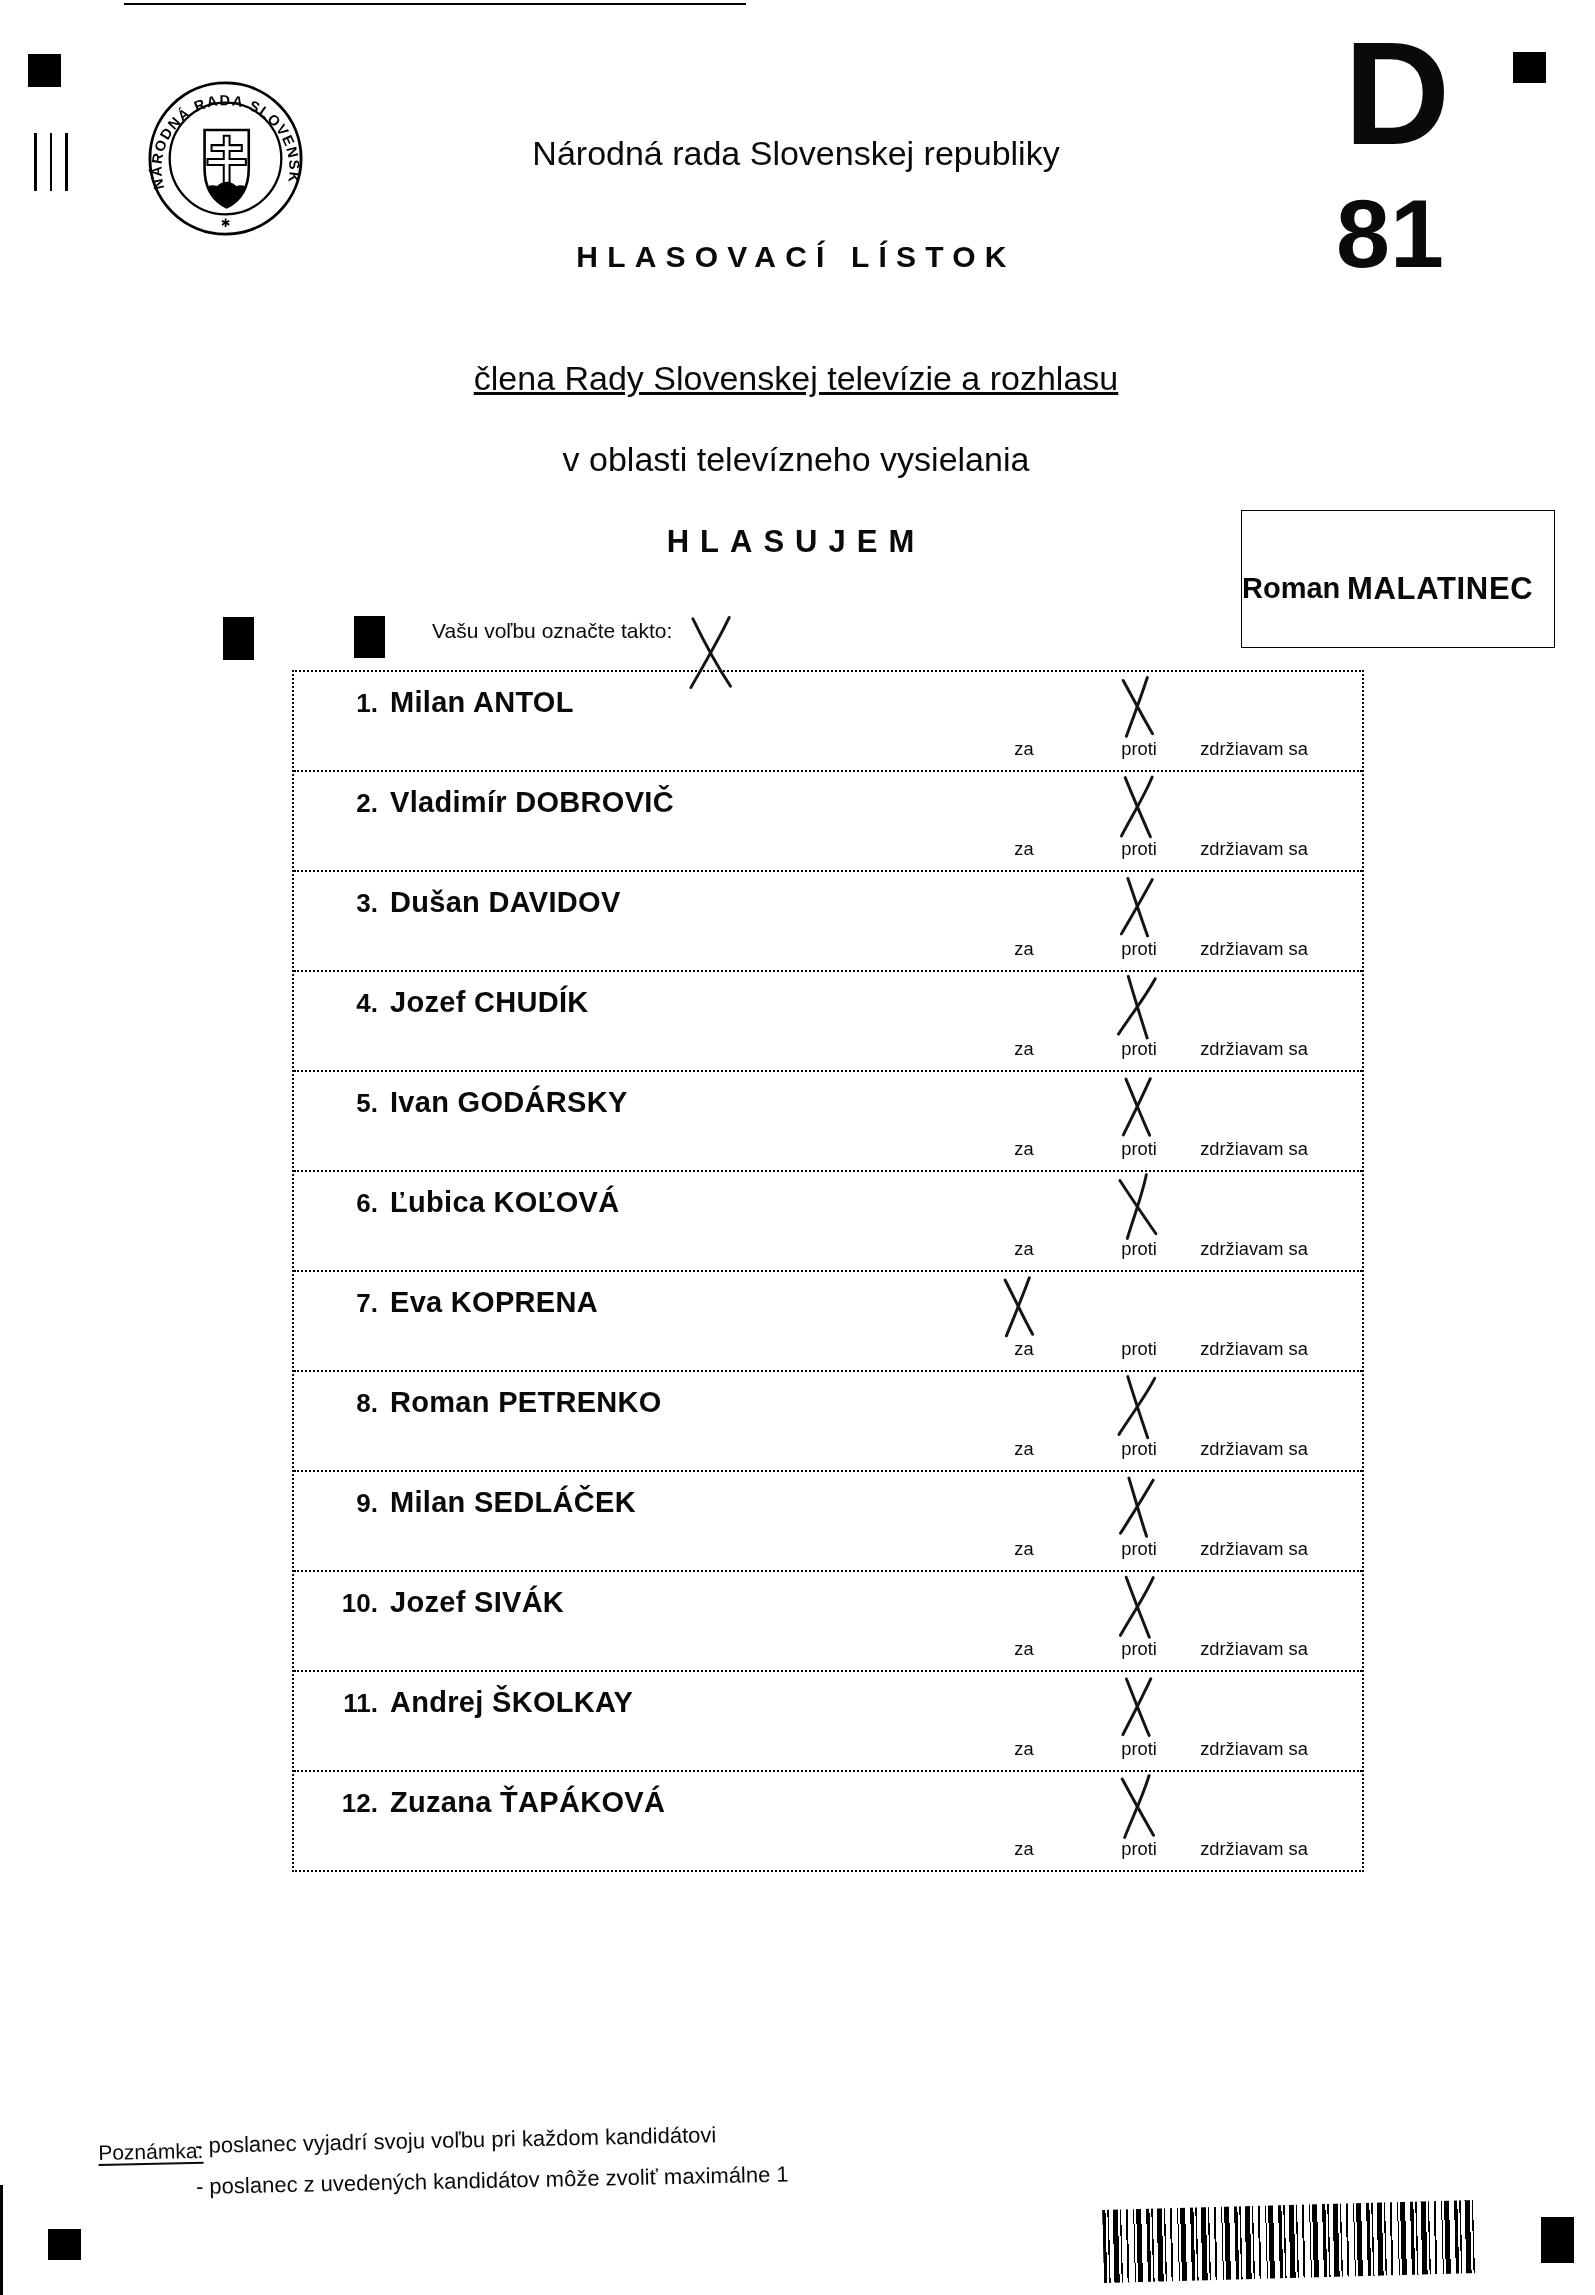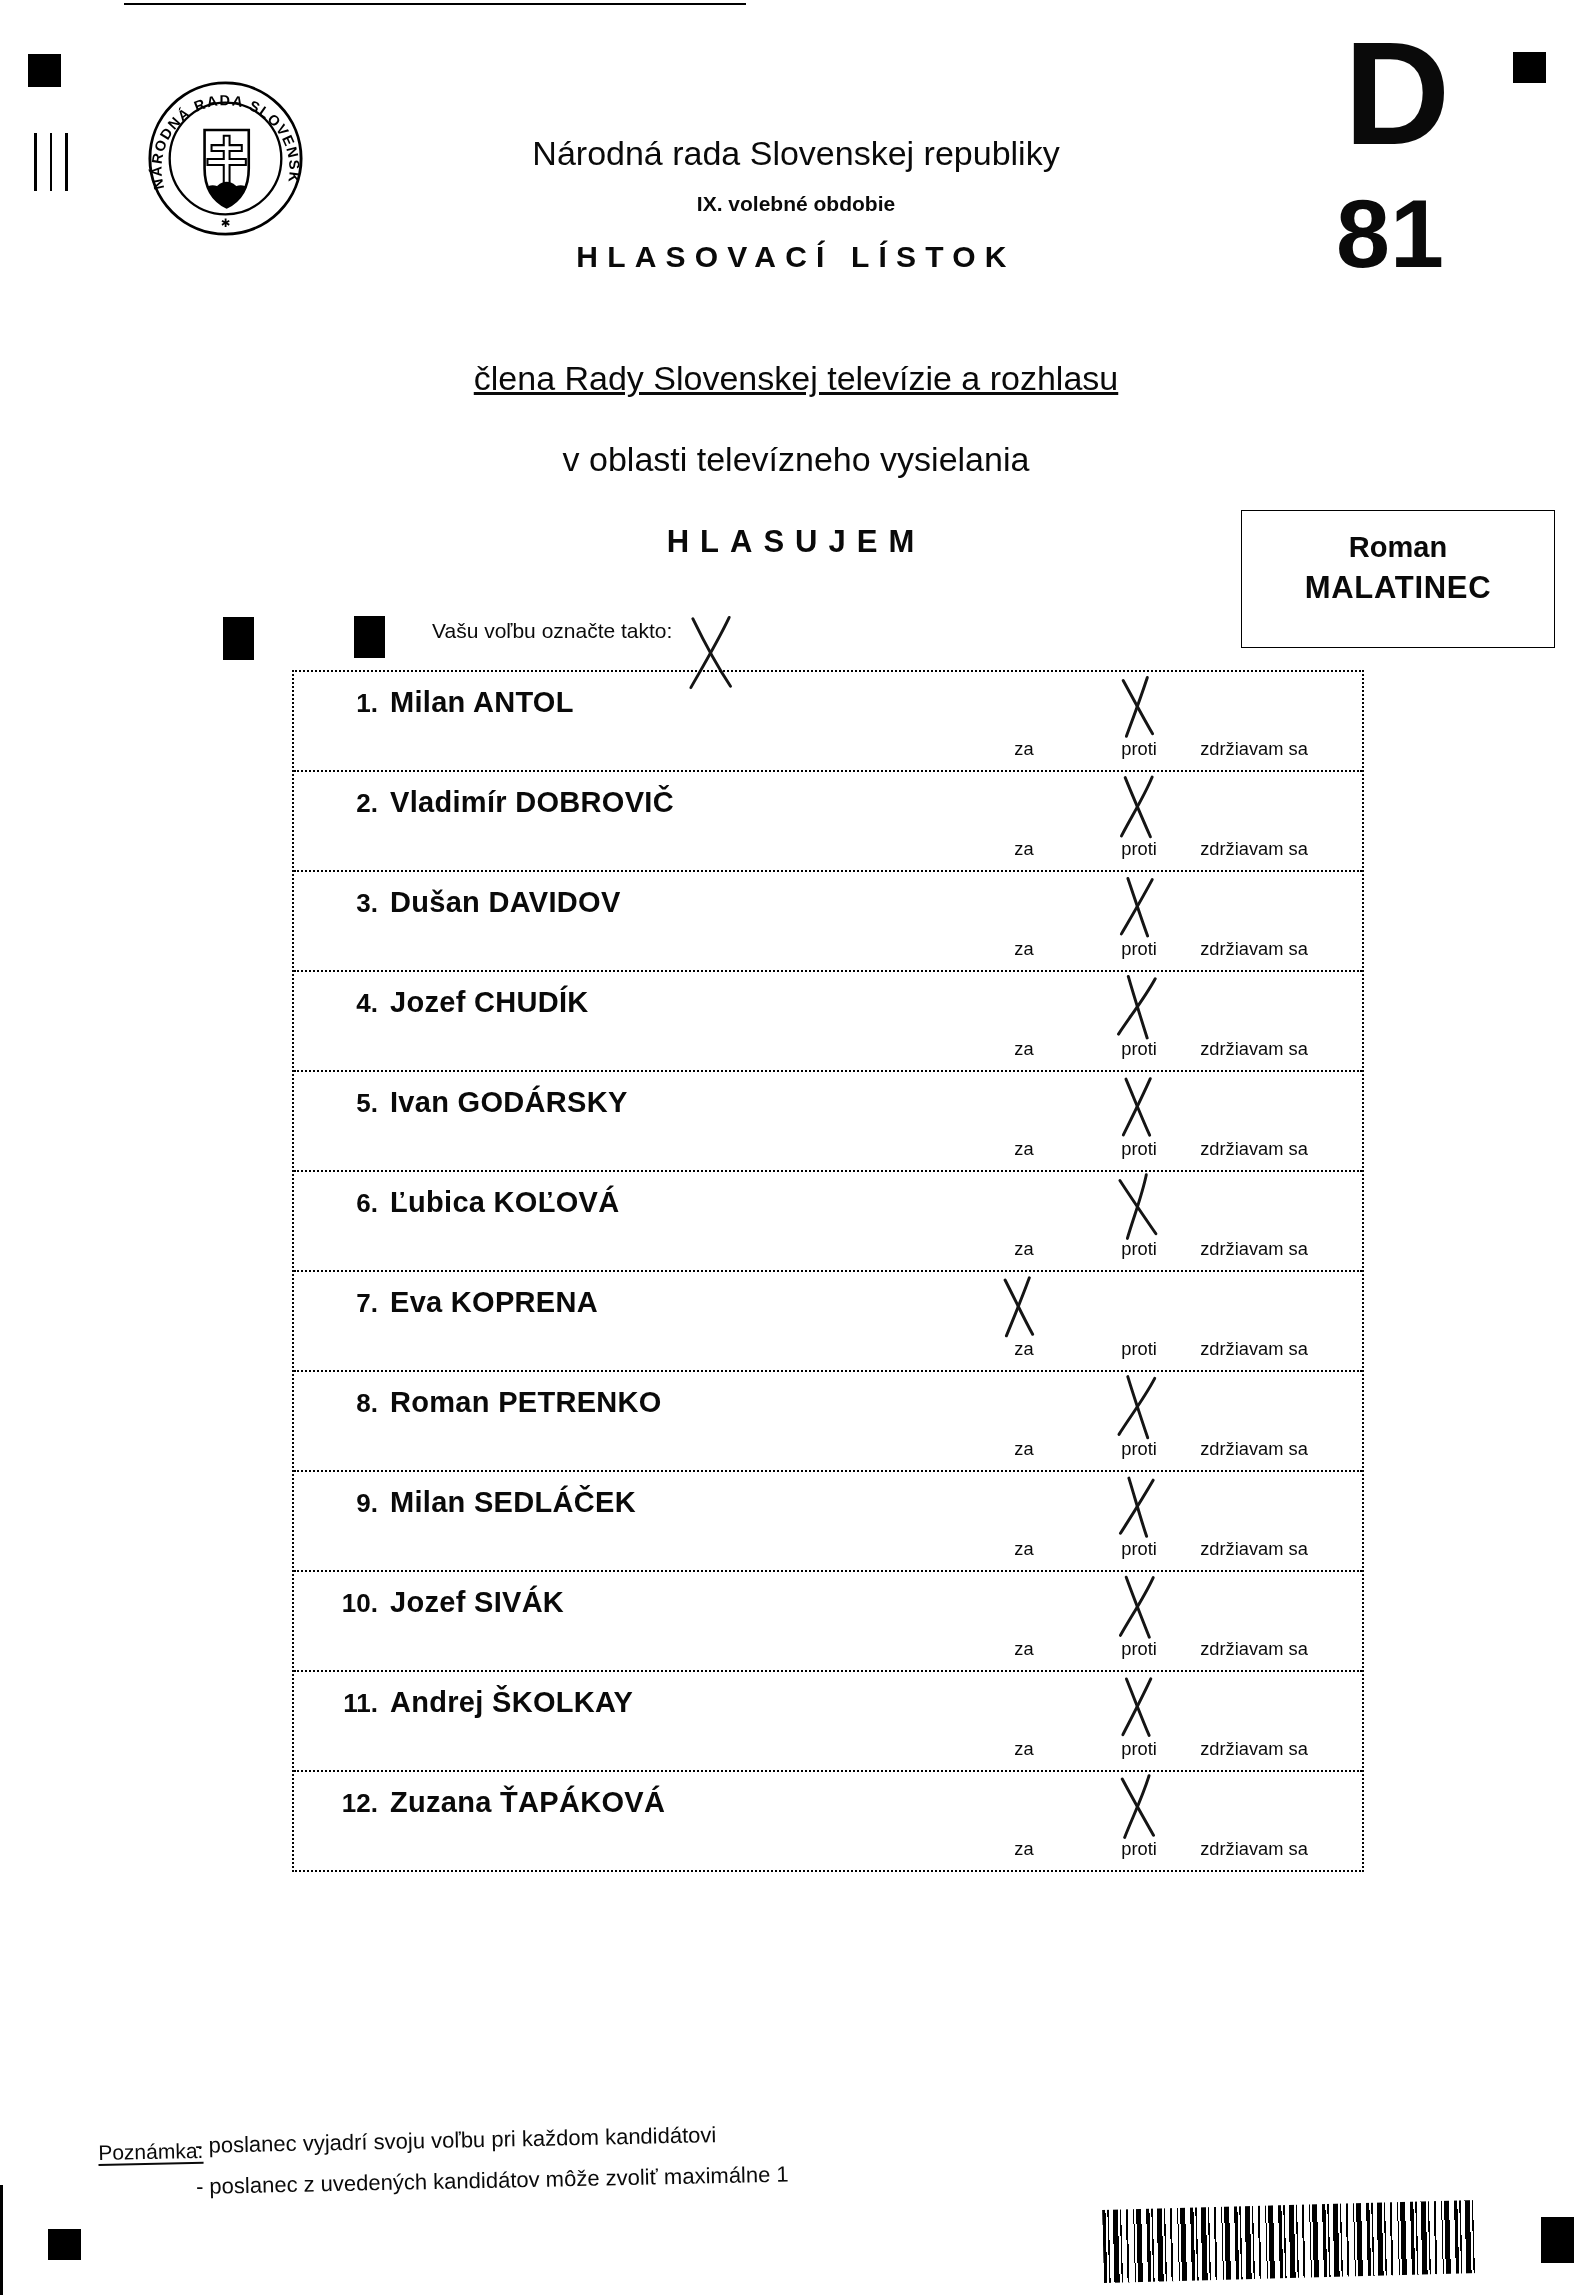--- a/index.html
+++ b/index.html
@@ -29,21 +29,21 @@
   .title{top:240px;font-size:30px;font-weight:bold;letter-spacing:9.2px;}
   .subtitle{top:298px;font-size:26px;letter-spacing:8.5px;}
   .el1{top:359px;font-size:34px;text-decoration:underline;}
   .el2{top:440px;font-size:34px;}
   .hlasujem{top:524px;font-size:31px;font-weight:bold;letter-spacing:11px;}
   
   .dletter{left:1338px;top:26px;width:118px;font-size:147px;font-weight:bold;line-height:0.92;text-align:center;}
   .dnumber{left:1331px;top:185px;width:118px;font-size:97px;font-weight:bold;line-height:1;text-align:center;}
   
   .namebox{left:1241px;top:510px;width:314px;height:138px;border:1.3px solid #000;
-    display:flex;flex-direction:column;align-items:center;justify-content:flex-start;padding-top:19.7px;box-sizing:border-box;gap:6.6px;}
+    display:flex;flex-direction:row;align-items:center;justify-content:flex-start;padding-top:19.7px;box-sizing:border-box;gap:6.6px;}
   .namebox .fn{font-size:29px;font-weight:bold;}
   .namebox .ln{font-size:31px;font-weight:bold;letter-spacing:0.7px;}
   
   .instr{left:432px;top:619px;font-size:21px;}
   .samplex{left:685px;top:613px;width:52px;height:79px;}
   
   .tbl{left:292px;top:670px;width:1068px;border:2px dotted #000;}
   .row{position:relative;height:98px;border-bottom:2px dotted #000;}
   .row:last-child{border-bottom:none;}
   .num{position:absolute;left:37px;top:15.7px;width:47px;font-size:26px;font-weight:bold;text-align:right;}
@@ -104,21 +104,20 @@
     <use href="#shieldPath" fill="#fff" stroke="#000" stroke-width="4.5"></use>
     <path d="M132,96 L142,96 L142,112 L163,112 L163,122 L142,122 L142,136 L170,136 L170,146 L142,146 L142,188 L132,188 L132,146 L104,146 L104,136 L132,136 L132,122 L111,122 L111,112 L132,112 Z" fill="#fff" stroke="#000" stroke-width="3.5"></path>
     <g clip-path="url(#shieldClip)">
       <circle cx="113" cy="200" r="19" fill="#000"></circle>
       <circle cx="137" cy="196" r="21" fill="#000"></circle>
       <circle cx="161" cy="200" r="19" fill="#000"></circle>
     </g>
   </svg>
 
   <div class="abs hdr org">Národná rada Slovenskej republiky</div>
-  <div class="abs hdr term">IX. volebné obdobie</div>
   <div class="abs hdr title">HLASOVACÍ LÍSTOK</div>
   <div class="abs hdr el1">člena Rady Slovenskej televízie a rozhlasu</div>
   <div class="abs hdr el2">v oblasti televízneho vysielania</div>
   <div class="abs hdr hlasujem">HLASUJEM</div>
 
   <div class="abs dletter">D</div>
   <div class="abs dnumber">81</div>
 
   <div class="abs namebox">
     <span class="fn">Roman</span>

